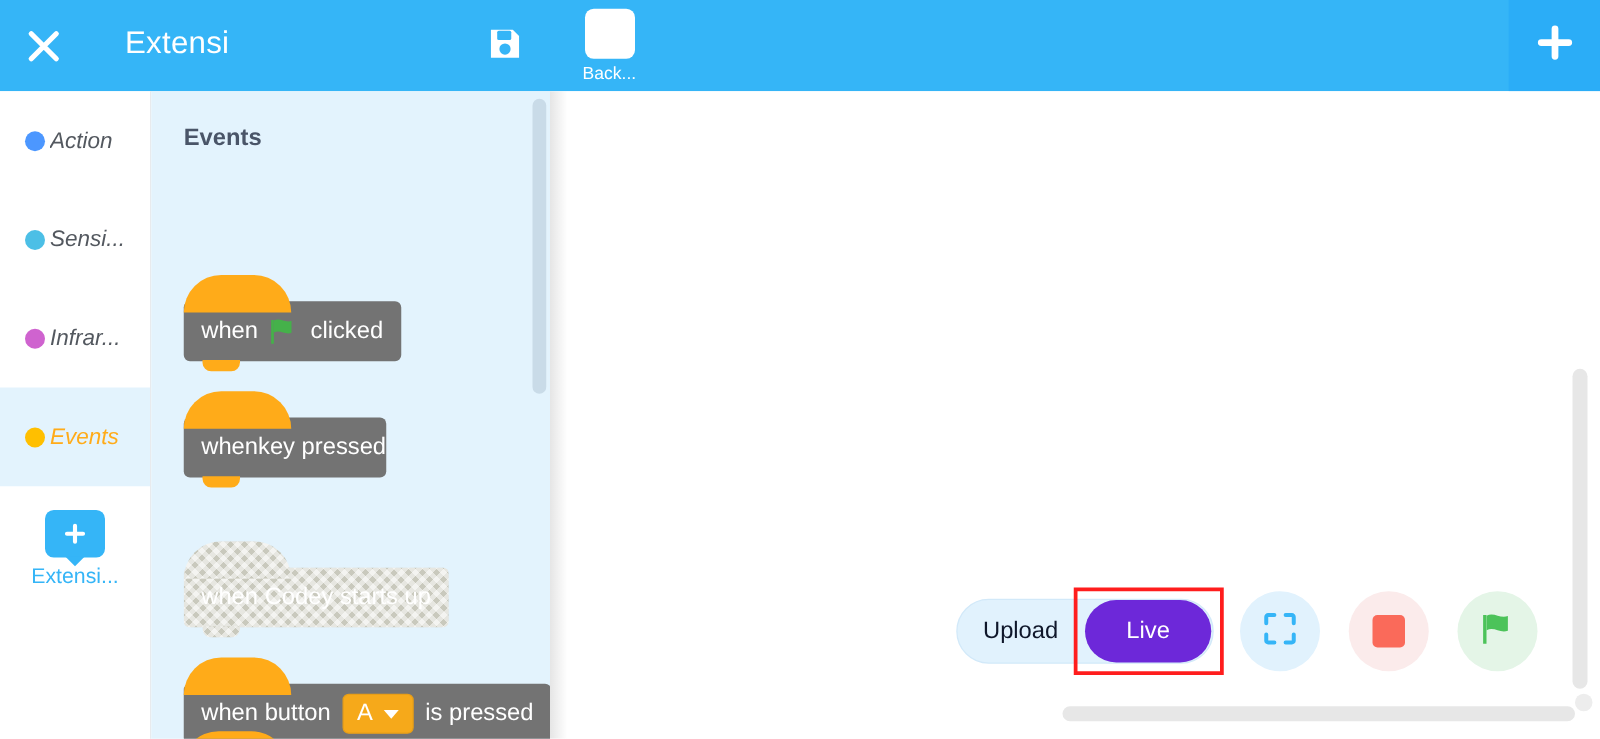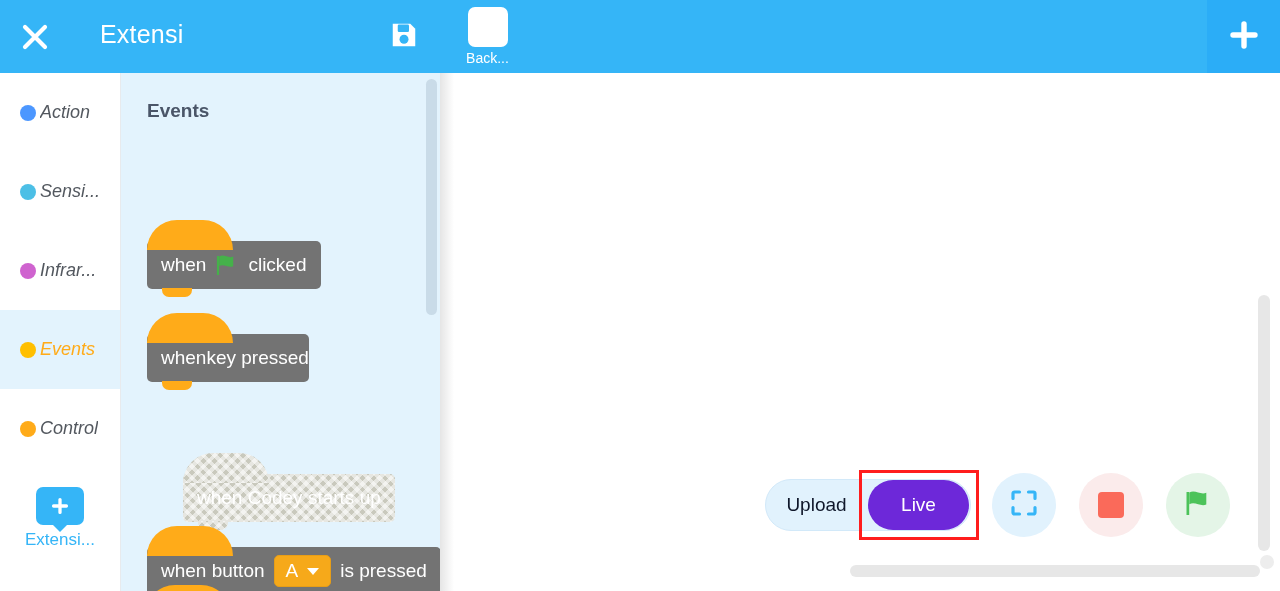--- a/index.html
+++ b/index.html
@@ -416,24 +416,20 @@
     <span class="clabel">Sensi...</span>
   </div>
   <div class="cat">
     <span class="dot" style="background:#cf63cf"></span>
     <span class="clabel">Infrar...</span>
   </div>
   <div class="cat active">
     <span class="dot" style="background:#ffbf00"></span>
     <span class="clabel">Events</span>
   </div>
-  <div class="cat">
-    <span class="dot" style="background:#ffab19"></span>
-    <span class="clabel">Control</span>
-  </div>
 
   <div class="extbtn">
     <div class="extbubble">
       <svg width="22" height="22" viewBox="0 0 24 24">
         <path d="M12 5 V19 M5 12 H19" stroke="#fff" stroke-width="3.6" stroke-linecap="round"></path>
       </svg>
     </div>
     <div class="extlabel">Extensi...</div>
   </div>
 </div>
@@ -455,21 +451,21 @@
     <span class="txt">clicked</span>
   </div>
 
   <div class="blk" style="left:26px; top:261px; padding-right:0;">
     <div class="hat"></div>
       <div class="notch"></div>
     <span class="txt">when</span>
     <span class="txt">key pressed</span>
   </div>
 
-  <div class="blk ghost" style="left:26px; top:401px;margin-left:36px;">
+  <div class="blk ghost" style="left:26px; top:381px;">
     <div class="hat"></div>
       <div class="notch"></div>
     <span class="txt">when Codey starts up</span>
   </div>
 
   <div class="blk" style="left:26px; top:474px;">
     <div class="hat"></div>
     <span class="txt">when button</span>
     <span class="dd">
       <span>A</span>

